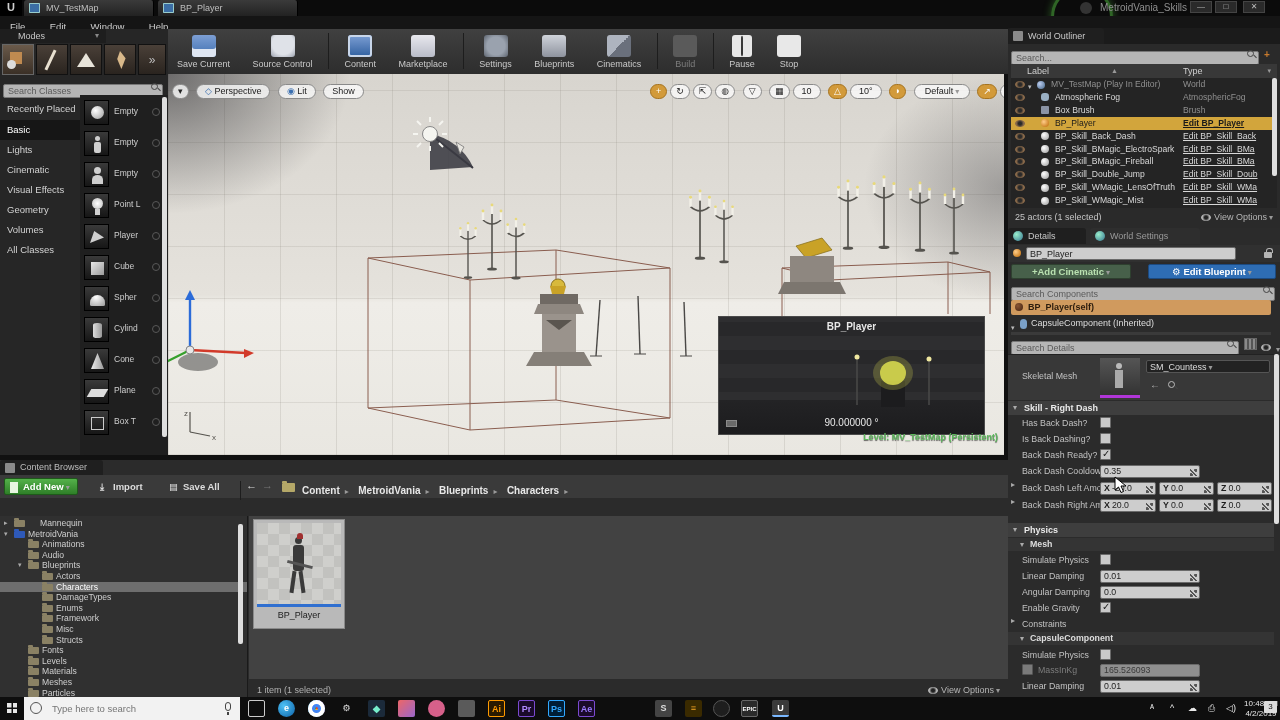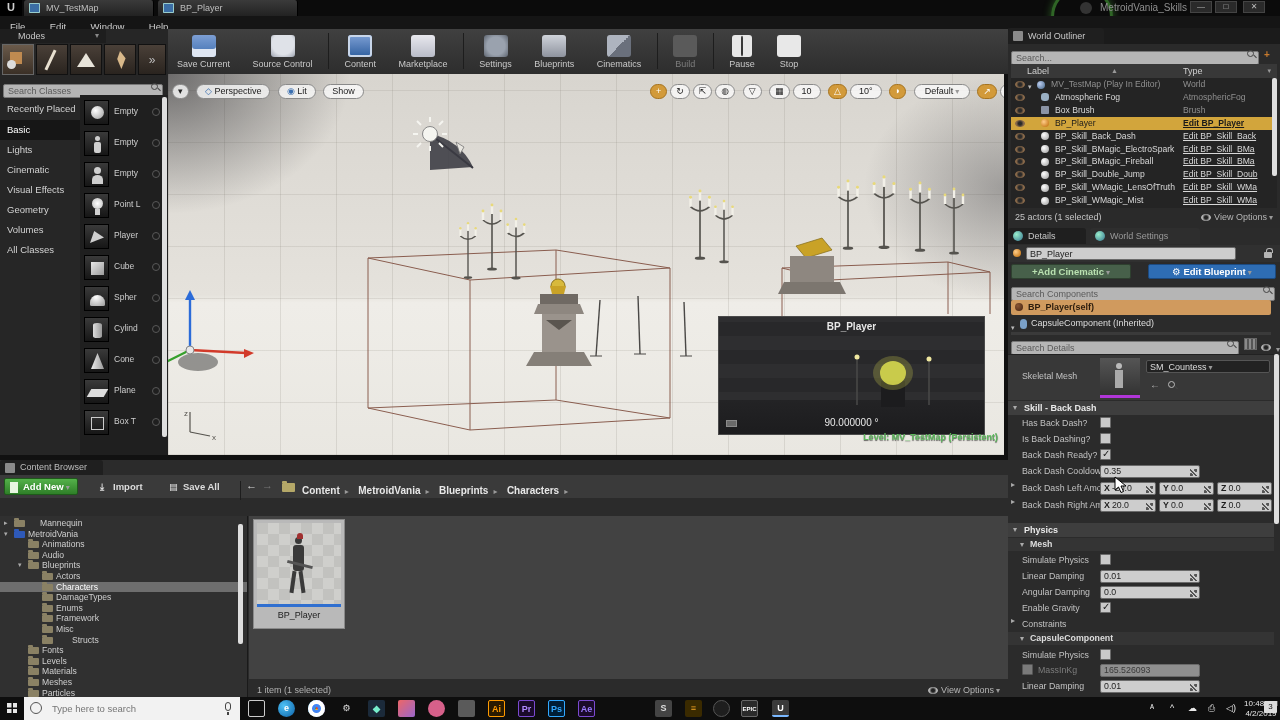--- a/index.html
+++ b/index.html
@@ -597,21 +597,21 @@
       <span class="plabel" style="top:16px;max-width:88px">Skeletal Mesh</span>
       <span class="abs" style="left:92px;top:3px;width:40px;height:40px;background:linear-gradient(#555,#333);border-bottom:3px solid #b136d9">
         <span class="shp" style="left:16px;top:5px;width:6px;height:6px;border-radius:50%;background:#bbb"></span>
         <span class="shp" style="left:15px;top:12px;width:8px;height:18px;background:#aaa"></span>
       </span>
       <span class="abs caret" style="left:138px;top:5px;width:124px;height:13px;background:#222;border:1px solid #555;border-radius:2px;color:#ddd;font-size:9px;line-height:12px;padding:0 3px"><span>SM_Countess</span></span>
       <span class="abs" style="left:142px;top:24px;color:#bbb;font-size:10px">←</span>
       <span class="mag" style="left:160px;top:26px;border-color:#bbb"></span>
     </div>
 
-    <div class="sechdr tri" style="top:173px"><span>Skill - Back Dash</span></div>
+    <div class="sechdr tri" style="top:173px"><span>Skill - Right Dash</span></div>
     <div class="prow" style="top:187px">
         <span class="plabel">Has Back Dash?</span>
         <span class="cb" style="left:92px"></span>
       </div>
     <div class="prow" style="top:203px">
         <span class="plabel">Is Back Dashing?</span>
         <span class="cb" style="left:92px"></span>
       </div>
     <div class="prow" style="top:219px">
         <span class="plabel">Back Dash Ready?</span>
@@ -699,21 +699,21 @@
     <div class="treerow" style="top:12.6px"><span class="tcaret" style="left:4px">▾</span><span class="folder blue" style="left:14px"></span><span style="padding-left:28px">MetroidVania</span></div>
     <div class="treerow" style="top:23.2px"><span class="folder" style="left:28px"></span><span style="padding-left:42px">Animations</span></div>
     <div class="treerow" style="top:33.8px"><span class="folder" style="left:28px"></span><span style="padding-left:42px">Audio</span></div>
     <div class="treerow" style="top:44.4px"><span class="tcaret" style="left:18px">▾</span><span class="folder" style="left:28px"></span><span style="padding-left:42px">Blueprints</span></div>
     <div class="treerow" style="top:55px"><span class="folder" style="left:42px"></span><span style="padding-left:56px">Actors</span></div>
     <div class="treerow sel" style="top:65.6px"><span class="folder" style="left:42px"></span><span style="padding-left:56px">Characters</span></div>
     <div class="treerow" style="top:76.2px"><span class="folder" style="left:42px"></span><span style="padding-left:56px">DamageTypes</span></div>
     <div class="treerow" style="top:86.8px"><span class="folder" style="left:42px"></span><span style="padding-left:56px">Enums</span></div>
     <div class="treerow" style="top:97.4px"><span class="folder" style="left:42px"></span><span style="padding-left:56px">Framework</span></div>
     <div class="treerow" style="top:108px"><span class="folder" style="left:42px"></span><span style="padding-left:56px">Misc</span></div>
-    <div class="treerow" style="top:118.6px"><span class="folder" style="left:42px"></span><span style="padding-left:72px">Structs</span></div>
+    <div class="treerow" style="top:118.6px"><span class="folder" style="left:42px"></span><span style="padding-left:56px">Structs</span></div>
     <div class="treerow" style="top:129.2px"><span class="folder" style="left:28px"></span><span style="padding-left:42px">Fonts</span></div>
     <div class="treerow" style="top:139.8px"><span class="folder" style="left:28px"></span><span style="padding-left:42px">Levels</span></div>
     <div class="treerow" style="top:150.4px"><span class="folder" style="left:28px"></span><span style="padding-left:42px">Materials</span></div>
     <div class="treerow" style="top:161px"><span class="folder" style="left:28px"></span><span style="padding-left:42px">Meshes</span></div>
     <div class="treerow" style="top:171.6px"><span class="folder" style="left:28px"></span><span style="padding-left:42px">Particles</span></div>
     <div class="sb" style="right:4px;top:8px;height:120px"></div>
   </div>
 
   <div class="abs assetpane">
     <div class="abs tile">

